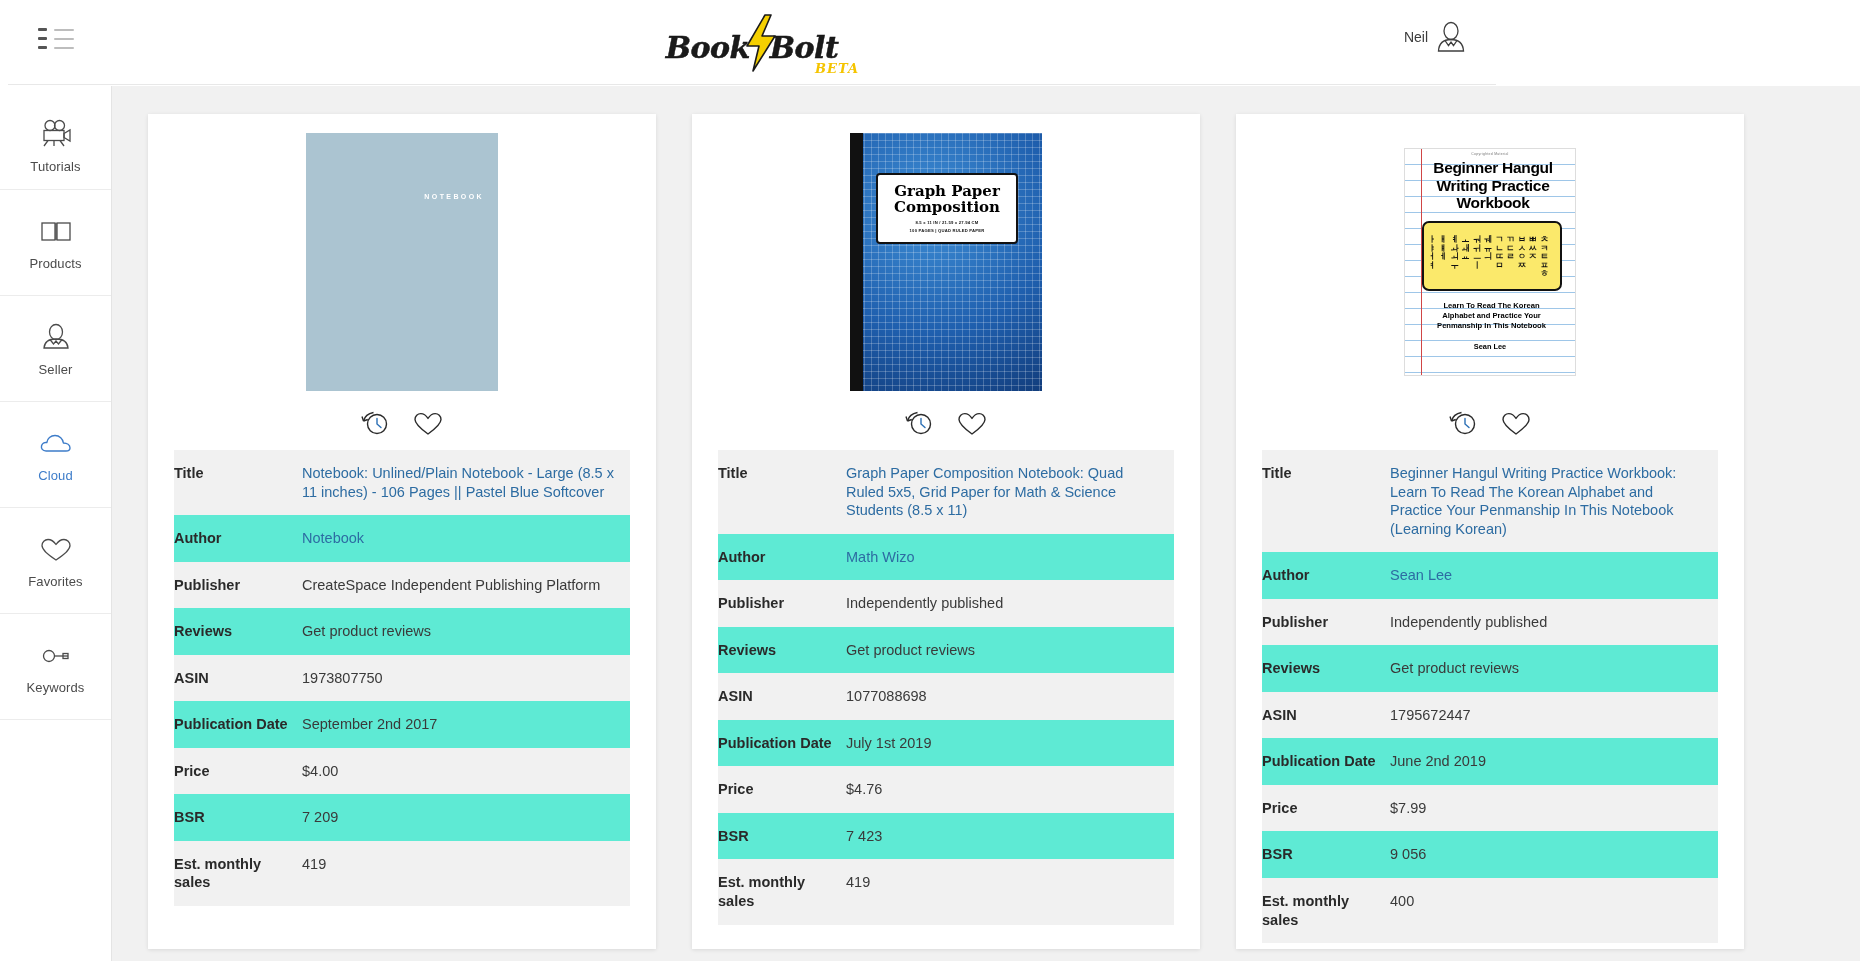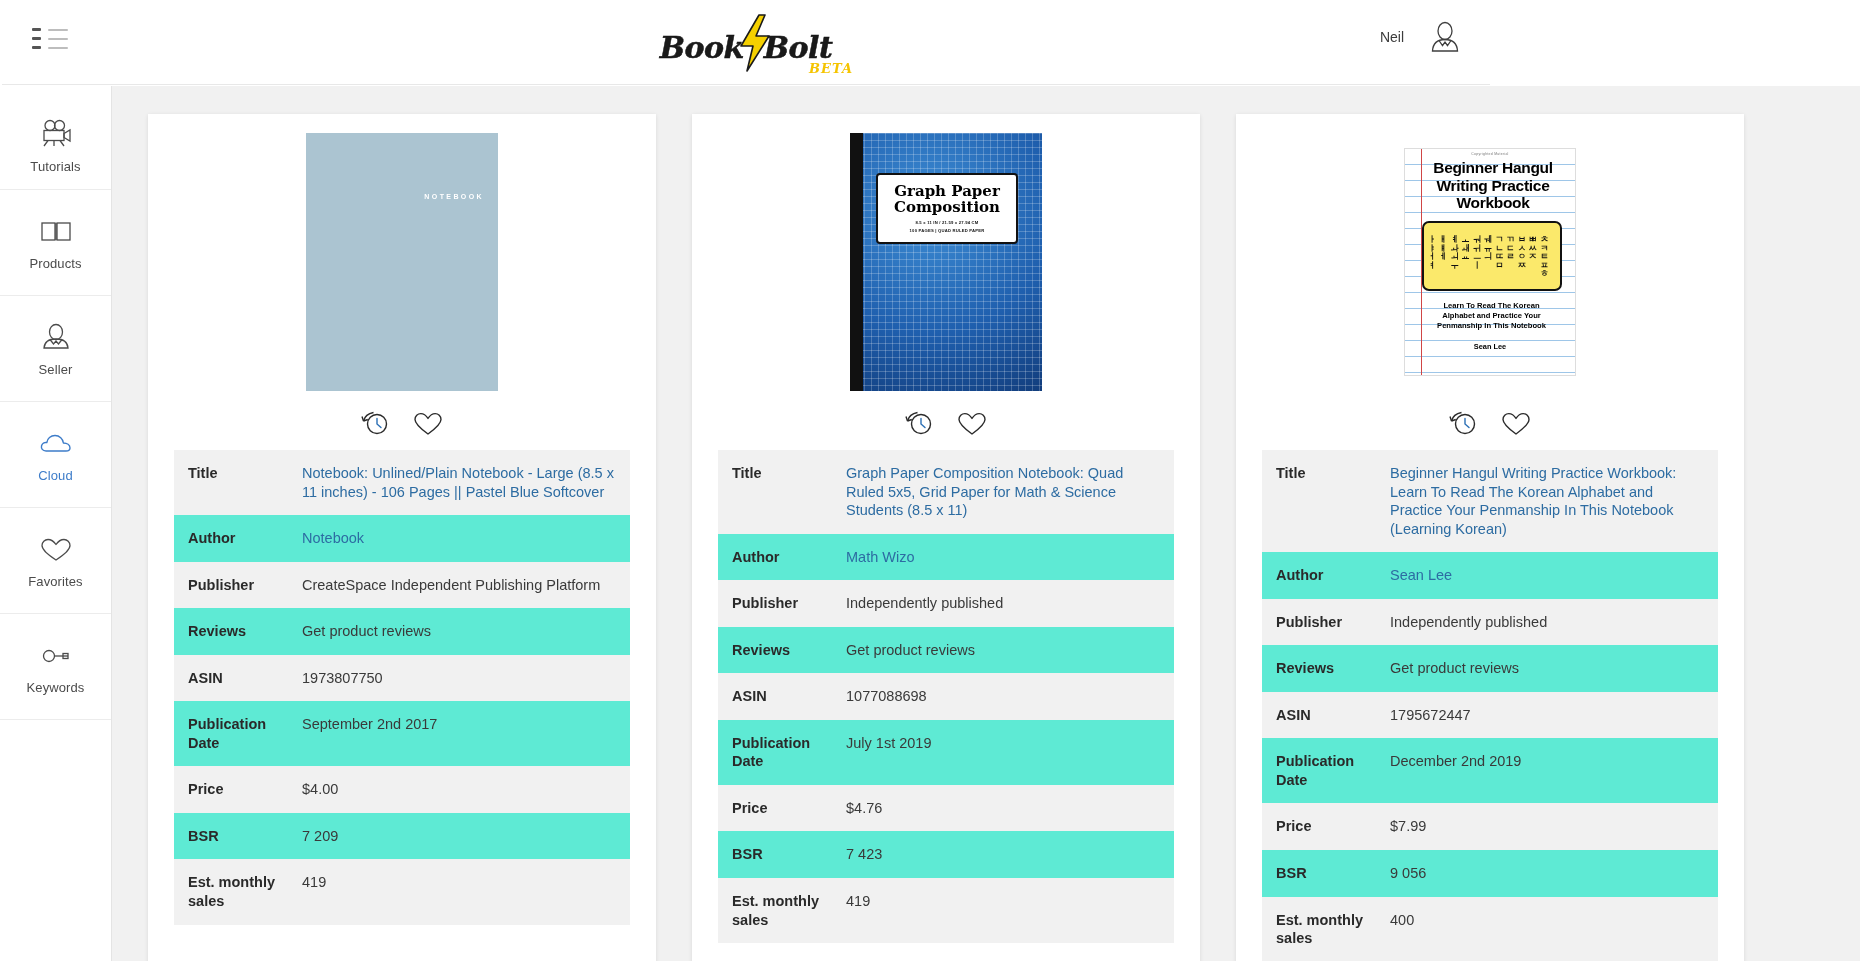--- a/index.html
+++ b/index.html
@@ -4,21 +4,21 @@
 <style>
   * { box-sizing: border-box; margin: 0; padding: 0; }
   html, body {
     width: 1860px; height: 961px;
     font-family: "Liberation Sans", sans-serif;
     background: #ffffff;
     overflow: hidden;
   }
   
   .header {
-    position: absolute; top: 0; left: 2px;
+    position: absolute; top: 0; left: 8px;
     width: 1488px; height: 85px;
     background: #ffffff;
     border-bottom: 1px solid #e8e8e8;
     z-index: 20;
   }
   .menu-toggle {
     position: absolute; left: 30px; top: 28px;
     width: 40px; height: 30px; cursor: pointer;
   }
   .menu-toggle .row { display: flex; align-items: center; margin-bottom: 6px; }
@@ -45,21 +45,21 @@
     z-index: 3;
   }
   .logo-beta {
     position: absolute; right: 8px; bottom: -2px;
     font-family: "DejaVu Serif", serif;
     font-size: 13px; font-weight: bold; font-style: italic;
     letter-spacing: 1px; color: #f5c400;
   }
   .user-area {
     position: absolute; right: 28px; top: 20px;
-    display: flex; align-items: center; gap: 24px;
+    display: flex; align-items: center; gap: 6px;
     cursor: pointer;
   }
   .user-name { font-size: 14px; color: #3c3c3c; }
   .user-avatar { width: 34px; height: 34px; }
 
   
   .sidebar {
     position: absolute; left: 0; top: 86px;
     width: 112px; height: 875px;
     background: #ffffff;
@@ -112,21 +112,20 @@
   
   .detail-table { width: 100%; border-collapse: collapse; table-layout: fixed; }
   .detail-table tr { background: #5eead4; }
   .detail-table tr.alt { background: #f1f1f1; }
   .detail-table td {
     padding: 14px 10px 14px 0;
     font-size: 14.5px; vertical-align: top; line-height: 1.28;
   }
   .detail-table td.k {
     width: 128px; font-weight: bold; color: #2a2a2a;
-    padding-left: 14px;
   }
   .detail-table td.v { color: #3a3a3a; }
   .detail-table td.v.link { color: #2d6ca2; cursor: pointer; }
   .tbl-wrap { padding: 0 26px; }
 
   
   .cover1 {
     width: 192px; height: 258px;
     background: #abc4d1;
     position: relative;
@@ -492,21 +491,21 @@
           <tr>
                 <td class="k">Reviews</td>
                 <td class="v">Get product reviews</td>
               </tr>
           <tr class="alt">
                 <td class="k">ASIN</td>
                 <td class="v">1795672447</td>
               </tr>
           <tr>
                 <td class="k">Publication Date</td>
-                <td class="v">December 2nd 2019</td>
+                <td class="v">June 2nd 2019</td>
               </tr>
           <tr class="alt">
                 <td class="k">Price</td>
                 <td class="v">$7.99</td>
               </tr>
           <tr>
                 <td class="k">BSR</td>
                 <td class="v">9 056</td>
               </tr>
           <tr class="alt">

